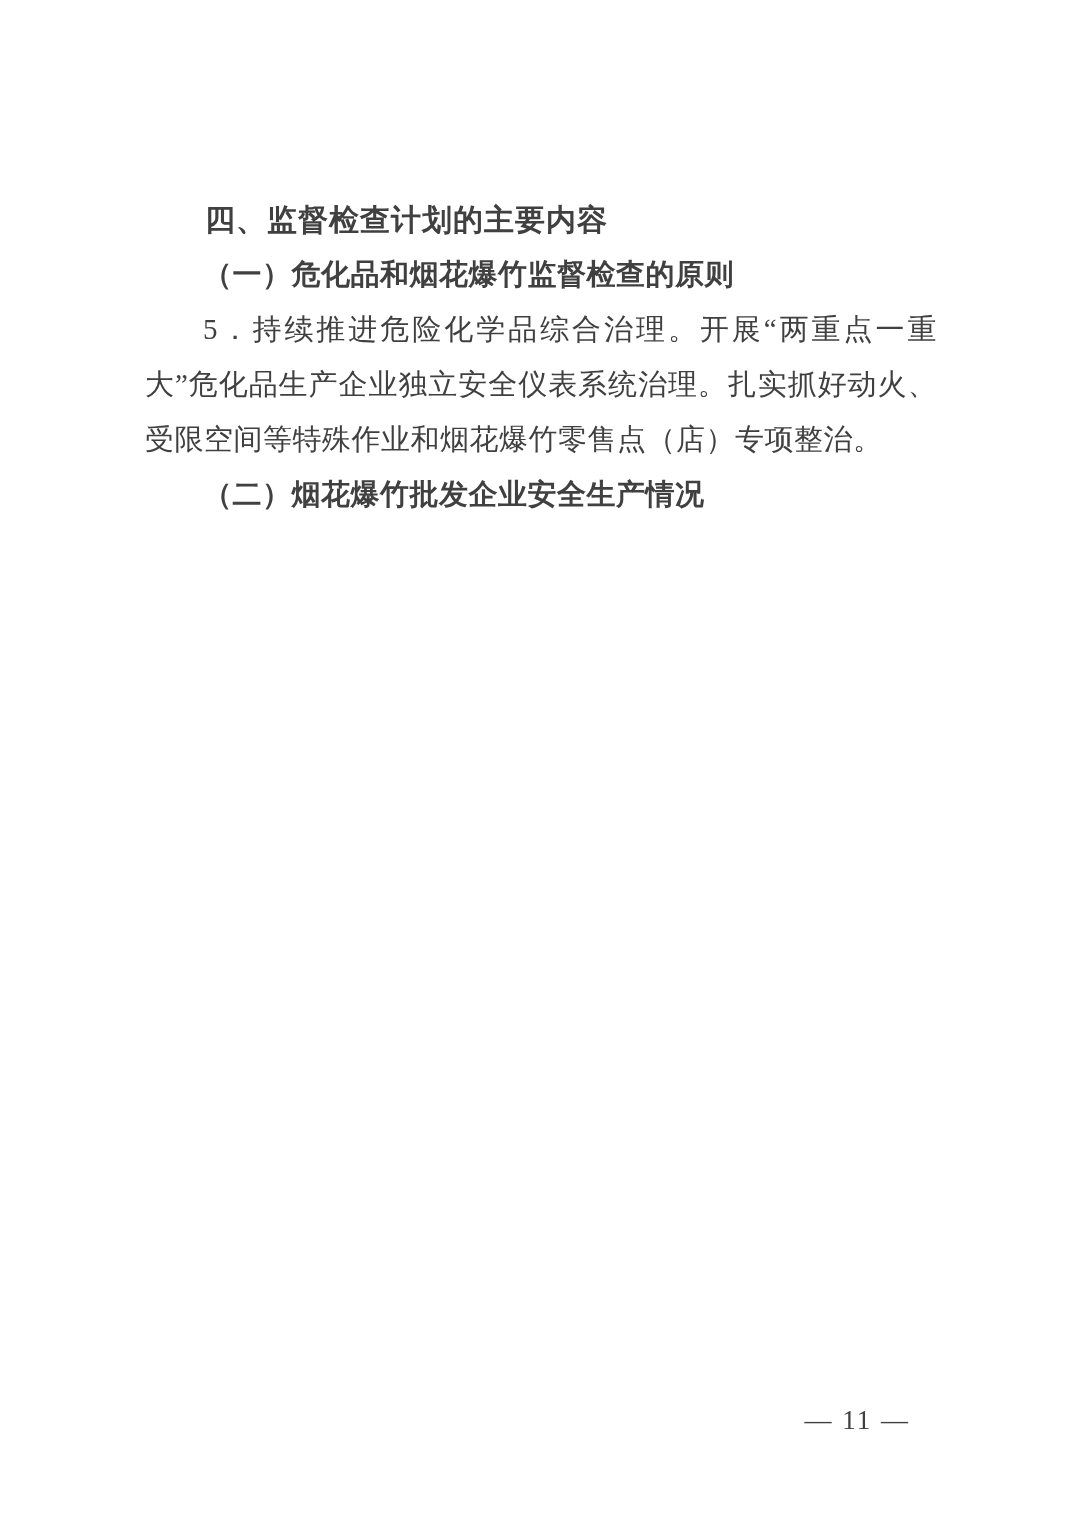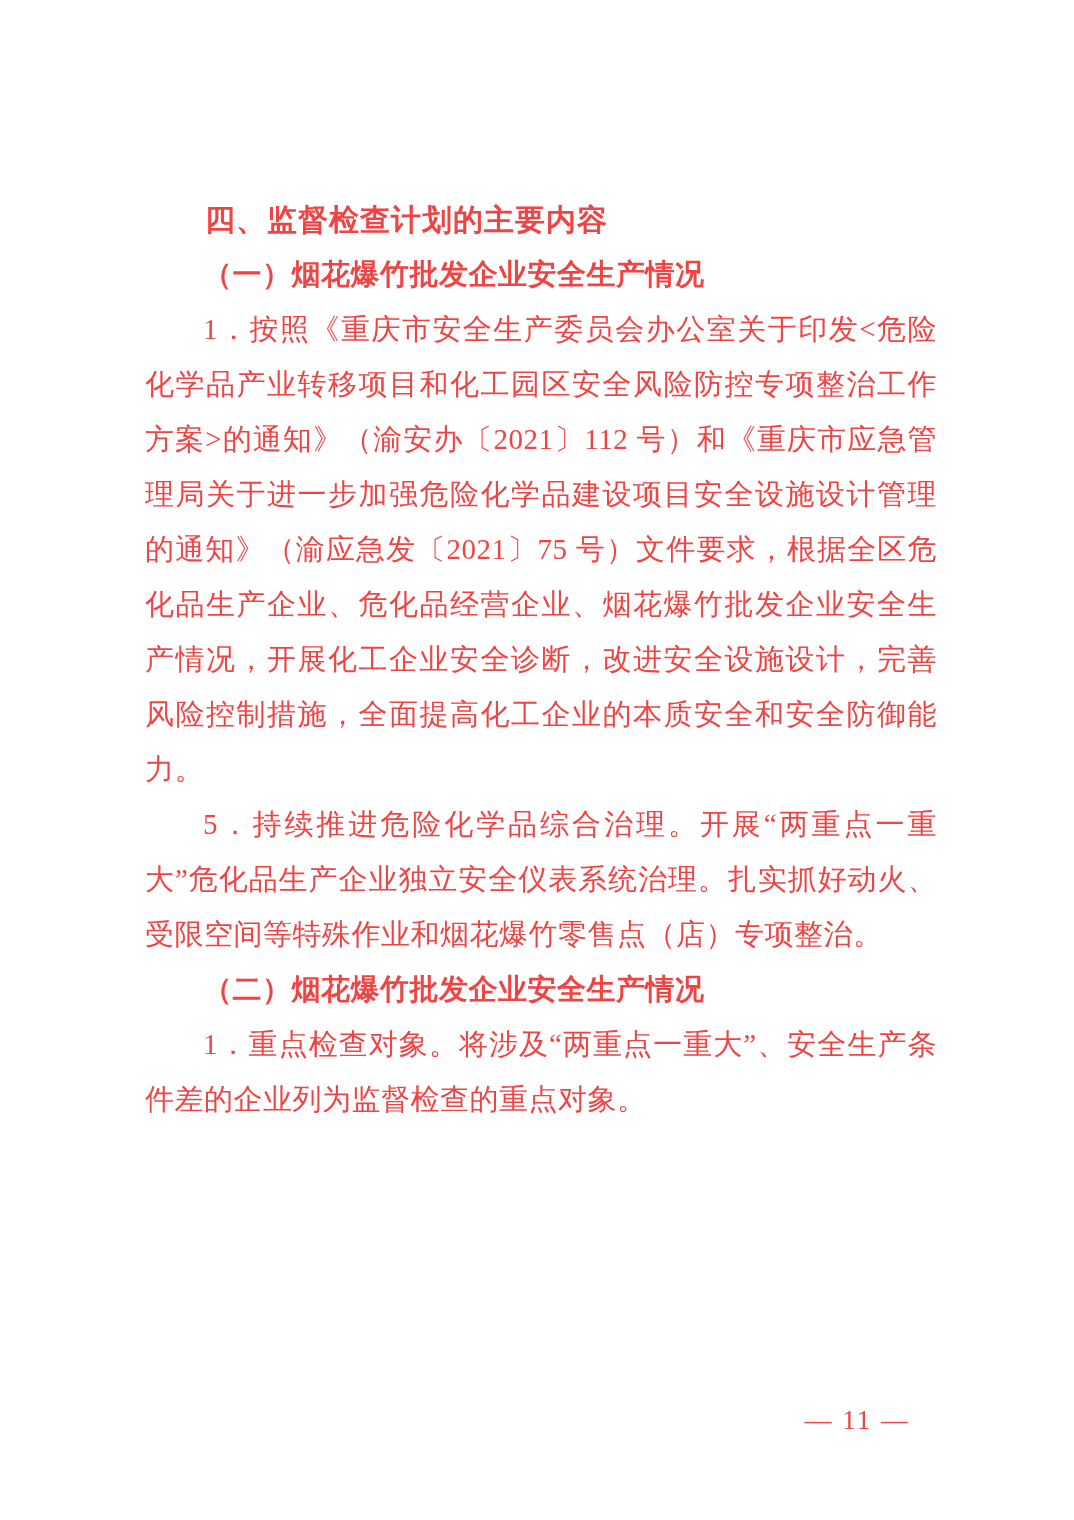--- a/index.html
+++ b/index.html
@@ -5,21 +5,21 @@
   html, body {
     margin: 0;
     padding: 0;
     background: #ffffff;
   }
   .page {
     position: relative;
     width: 1074px;
     height: 1520px;
     background: #ffffff;
-    color: #ef4444;
+    color: #404040;
     font-family: "Liberation Serif", "DejaVu Serif", serif;
     overflow: hidden;
   }
   .content {
     position: absolute;
     left: 145px;
     top: 192px;
     width: 792px;
   }
   .h1 {
@@ -58,20 +58,18 @@
     letter-spacing: 2px;
     font-family: "Liberation Serif", "DejaVu Serif", serif;
   }
 </style>
 </head>
 <body>
 
 <div class="page">
   <div class="content">
     <h1 class="h1">四、监督检查计划的主要内容</h1>
-    <h2 class="h2">（一）烟花爆竹批发企业安全生产情况</h2>
-    <p class="body-para">1．按照《重庆市安全生产委员会办公室关于印发&lt;危险化学品产业转移项目和化工园区安全风险防控专项整治工作方案&gt;的通知》（渝安办〔2021〕112 号）和《重庆市应急管理局关于进一步加强危险化学品建设项目安全设施设计管理的通知》（渝应急发〔2021〕75 号）文件要求，根据全区危化品生产企业、危化品经营企业、烟花爆竹批发企业安全生产情况，开展化工企业安全诊断，改进安全设施设计，完善风险控制措施，全面提高化工企业的本质安全和安全防御能力。</p>
+    <h2 class="h2">（一）危化品和烟花爆竹监督检查的原则</h2>
     <p class="body-para">5．持续推进危险化学品综合治理。开展“两重点一重大”危化品生产企业独立安全仪表系统治理。扎实抓好动火、受限空间等特殊作业和烟花爆竹零售点（店）专项整治。</p>
     <h2 class="h2">（二）烟花爆竹批发企业安全生产情况</h2>
-    <p class="body-para">1．重点检查对象。将涉及“两重点一重大”、安全生产条件差的企业列为监督检查的重点对象。</p>
   </div>
   <div class="footer-page-number">— 11 —</div>
 </div>
 
 </body></html>

